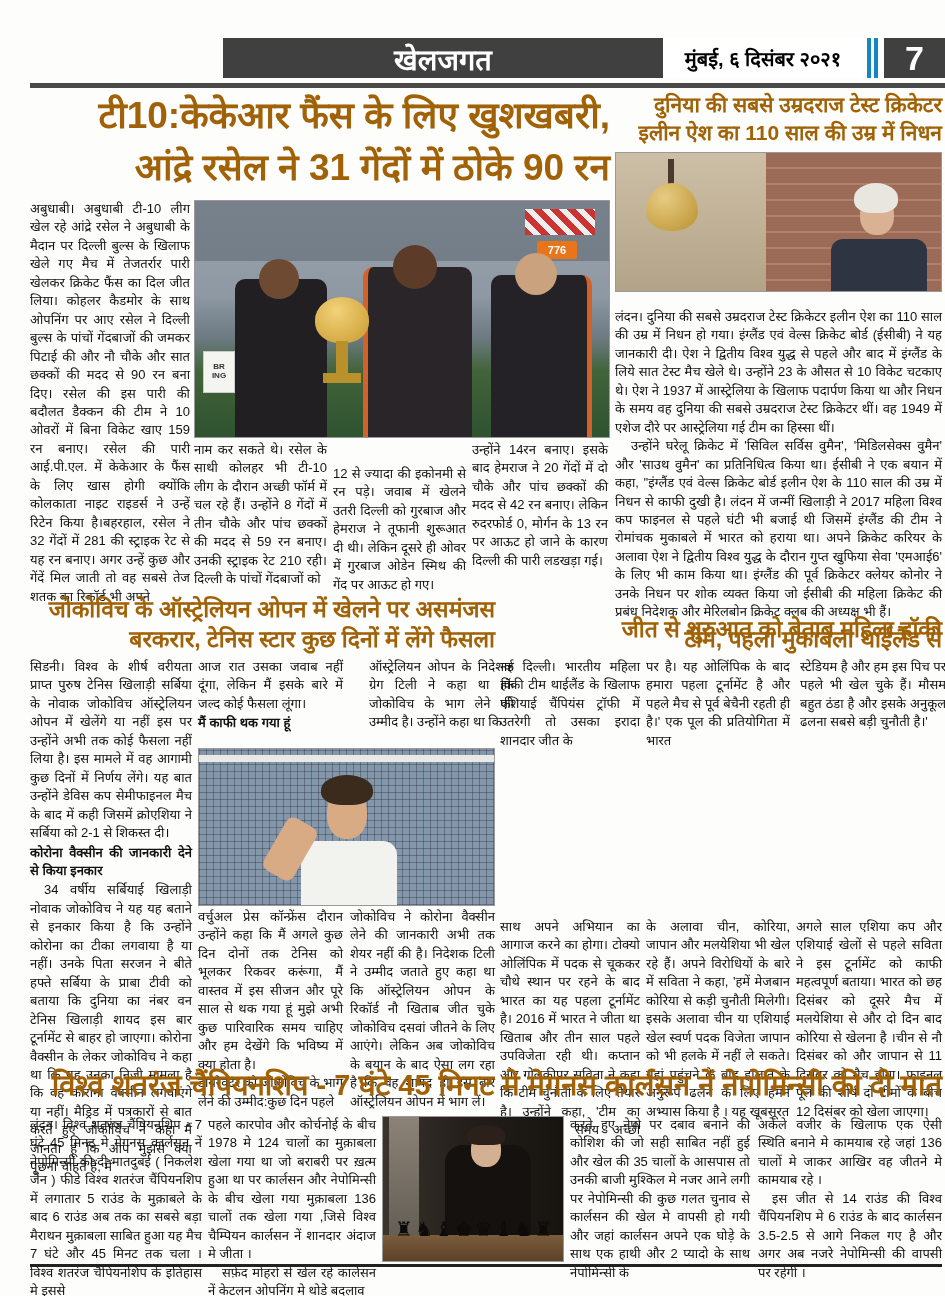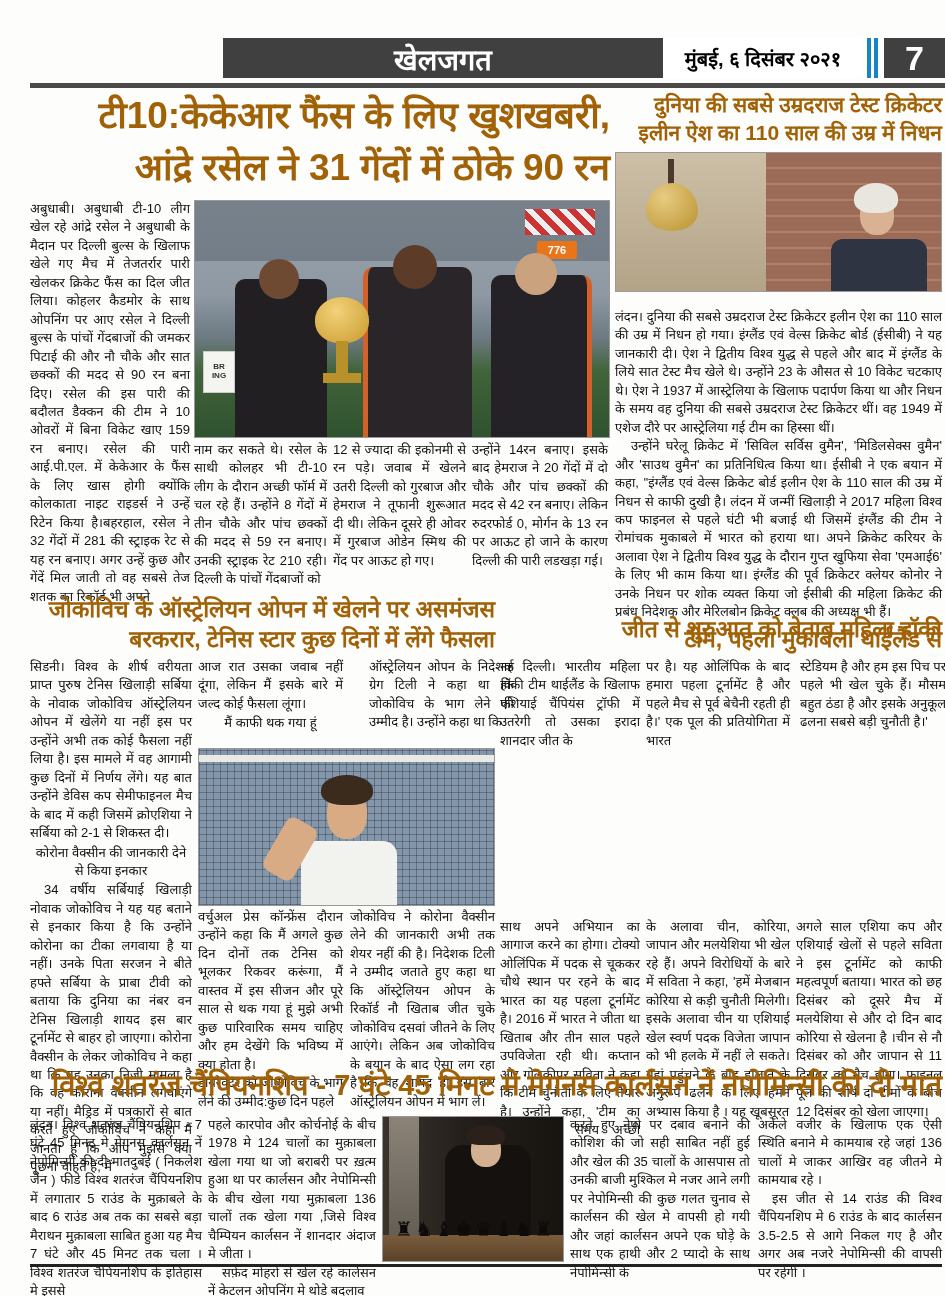--- a/index.html
+++ b/index.html
@@ -19,21 +19,21 @@
   
   .hl{font-weight:bold;text-align:right;color:#a16207;line-height:1.2;letter-spacing:0px;}
   .hl-xl{font-size:37px;}
   .hl-md{font-size:21px;}
   .hl-lg{font-size:23px;}
   .hl-chess{font-size:29px;}
   
   .col{font-size:13px;line-height:1.42;text-align:justify;color:#111;}
   .col p{margin:0;}
   .dl{font-weight:normal;}
-  .subhead{display:block;font-weight:normal;text-align:center;margin:1px 0;}
+  .subhead{display:block;font-weight:bold;margin:1px 0;}
   .photo{border:1px solid #999;overflow:hidden;}
   
   .ph-cricket{background:linear-gradient(180deg,#98a2ab 0%,#8e99a3 40%,#6d7a82 58%,#41643a 72%,#2f5230 100%);}
   .stand{position:absolute;background:rgba(60,70,80,.35);}
   .flagstripes{position:absolute;background:repeating-linear-gradient(45deg,#c33 0 6px,#eee 6px 12px);}
   .badge776{position:absolute;background:#e8751a;color:#fff;font-weight:bold;font-size:11px;
             display:flex;align-items:center;justify-content:center;border-radius:2px;}
   .player{position:absolute;border-radius:10px 10px 0 0;}
   .head{position:absolute;border-radius:50%;}
   .trophy-cup{position:absolute;background:radial-gradient(circle at 40% 30%,#f3d27a,#c89a2e);border-radius:50% 50% 45% 45%;}
@@ -114,21 +114,21 @@
     <div class="trophy-cup" style="left:120px;top:96px;width:54px;height:46px;"></div>
     <div class="trophy-stem" style="left:141px;top:140px;width:12px;height:34px;"></div>
     <div class="trophy-stem" style="left:128px;top:172px;width:38px;height:10px;"></div>
     <div class="sponsor" style="left:8px;top:150px;width:30px;height:40px;">
       <span>BR</span>
       <span>ING</span>
     </div>
   </div>
 
   <div class="abs col" style="left:194px;top:441px;width:133px;height:150px;">नाम कर सकते थे। रसेल के साथी कोलहर भी टी-10 लीग के दौरान अच्छी फॉर्म में चल रहे हैं। उन्होंने 8 गेंदों में तीन चौके और पांच छक्कों की मदद से 59 रन बनाए। उनकी स्ट्राइक रेट 210 रही। दिल्ली के पांचों गेंदबाजों को</div>
-  <div class="abs col" style="left:333px;top:441px;width:133px;height:150px;">12 से ज्यादा की इकोनमी से रन पड़े। जवाब में खेलने उतरी दिल्ली को गुरबाज और हेमराज ने तूफानी शुरूआत दी थी। लेकिन दूसरे ही ओवर में गुरबाज ओडेन स्मिथ की गेंद पर आऊट हो गए।</div>
+  <div class="abs col" style="left:333px;top:465px;width:133px;height:150px;">12 से ज्यादा की इकोनमी से रन पड़े। जवाब में खेलने उतरी दिल्ली को गुरबाज और हेमराज ने तूफानी शुरूआत दी थी। लेकिन दूसरे ही ओवर में गुरबाज ओडेन स्मिथ की गेंद पर आऊट हो गए।</div>
   <div class="abs col" style="left:472px;top:441px;width:136px;height:150px;">उन्होंने 14रन बनाए। इसके बाद हेमराज ने 20 गेंदों में दो चौके और पांच छक्कों की मदद से 42 रन बनाए। लेकिन रुदरफोर्ड 0, मोर्गन के 13 रन पर आऊट हो जाने के कारण दिल्ली की पारी लडखड़ा गई।</div>
 
   <div class="abs hl hl-md" style="left:615px;top:92px;width:327px;">दुनिया की सबसे उम्रदराज टेस्ट क्रिकेटर</div>
   <div class="abs hl hl-md" style="left:615px;top:120px;width:327px;">इलीन ऐश का 110 साल की उम्र में निधन</div>
 
   <div class="abs photo ph-ash" style="left:615px;top:152px;width:325px;height:138px;">
     <div class="ash-panel" style="left:0;top:0;width:150px;height:138px;"></div>
     <div class="bell-mount" style="left:52px;top:6px;width:6px;height:28px;"></div>
     <div class="bell" style="left:30px;top:30px;width:52px;height:48px;"></div>
     <div class="ash-woman-body" style="left:215px;top:86px;width:96px;height:52px;"></div>

